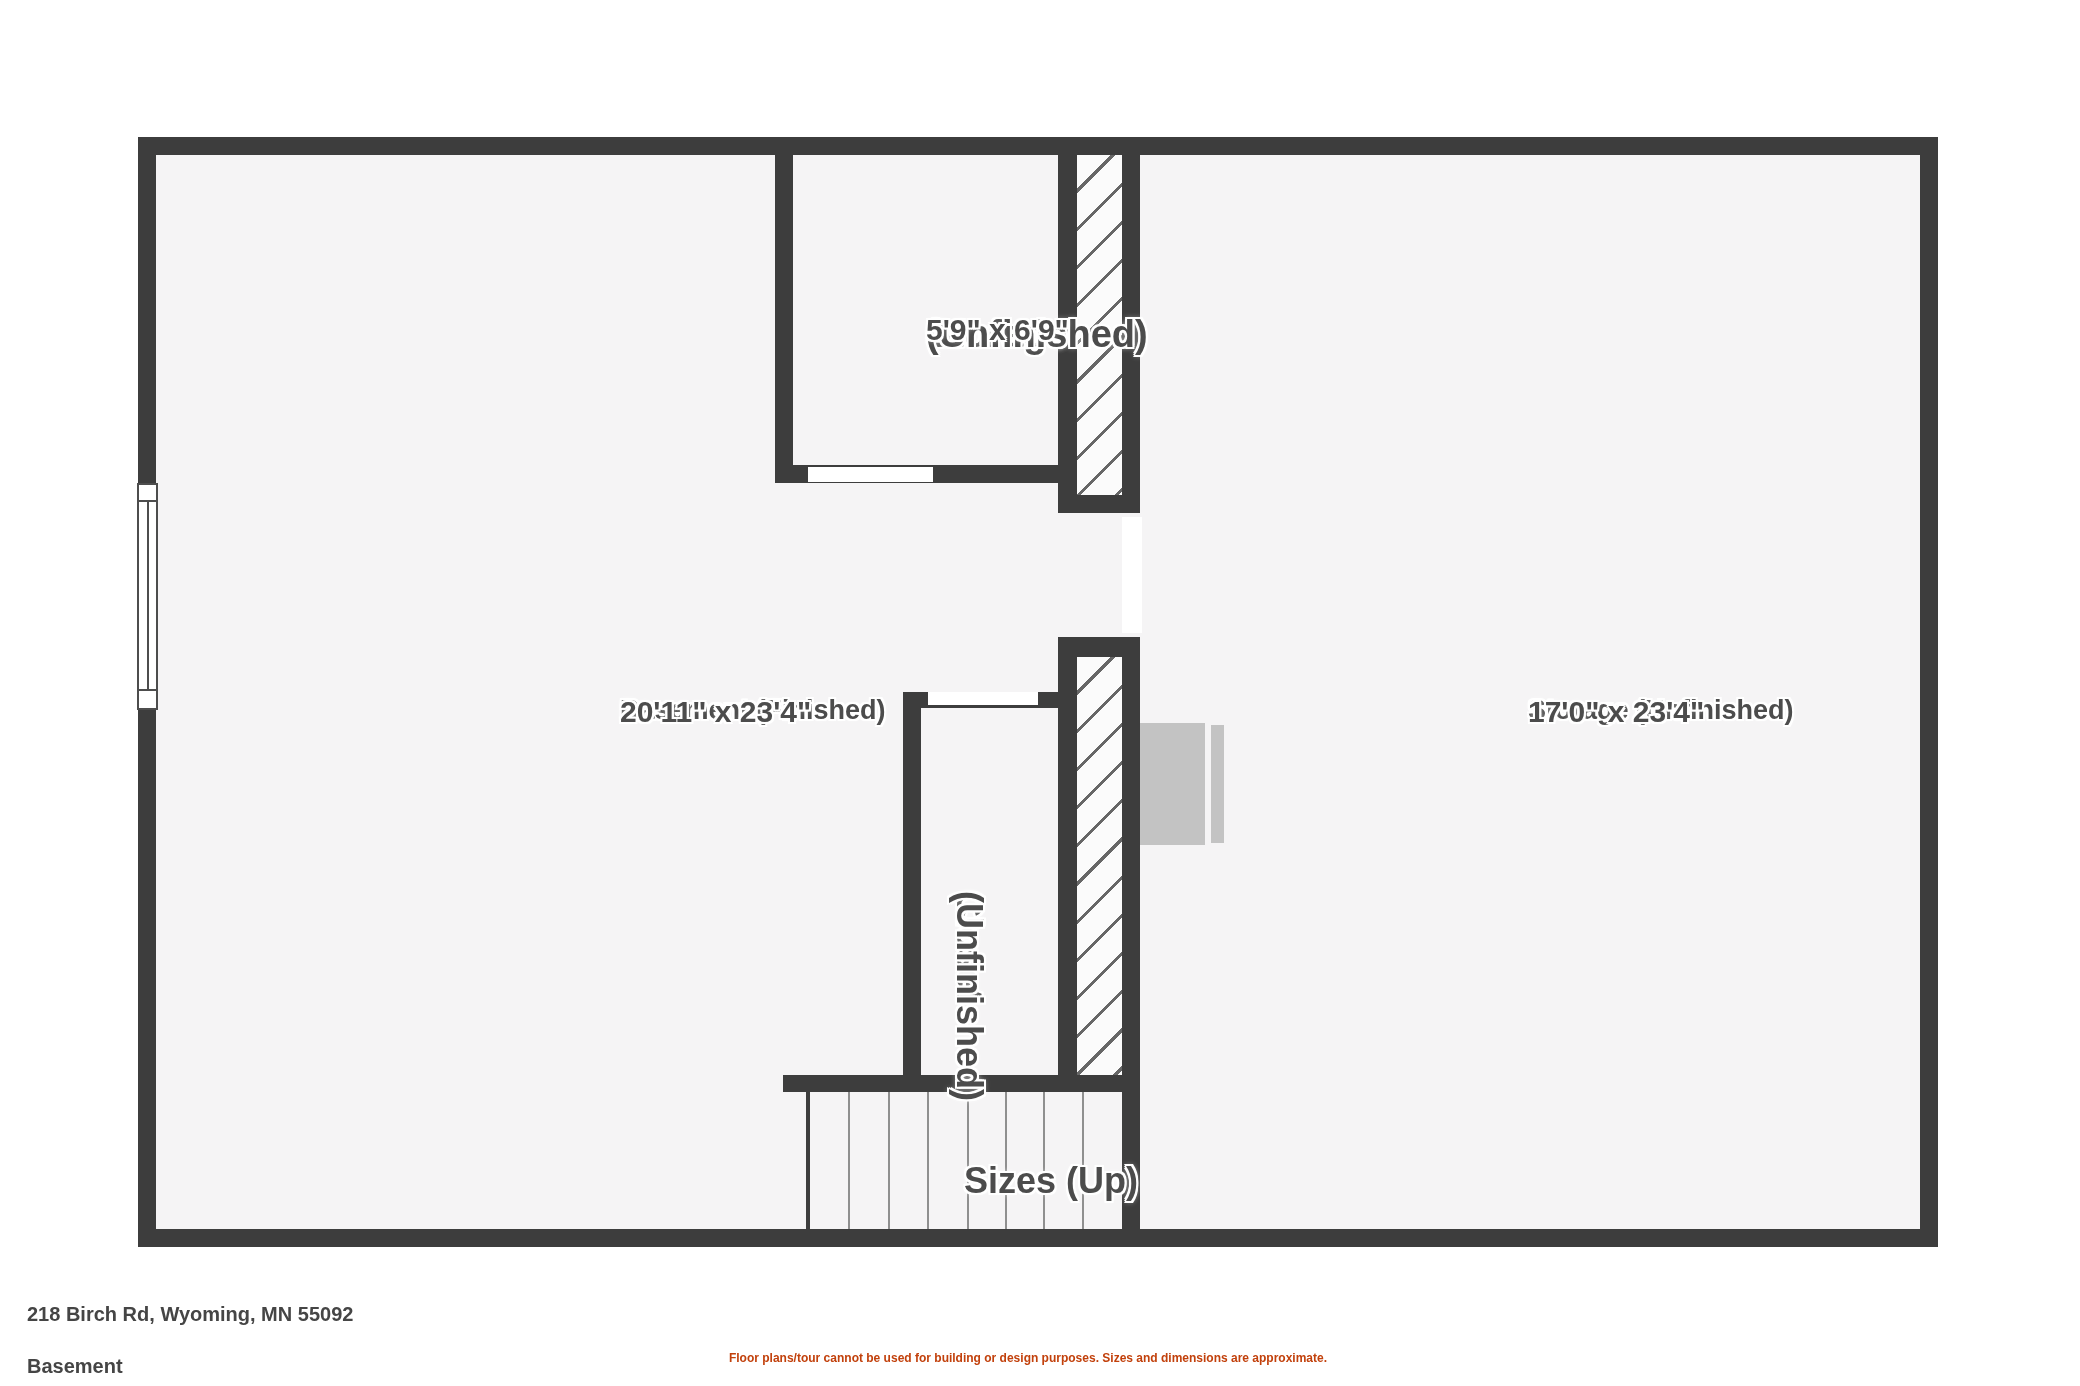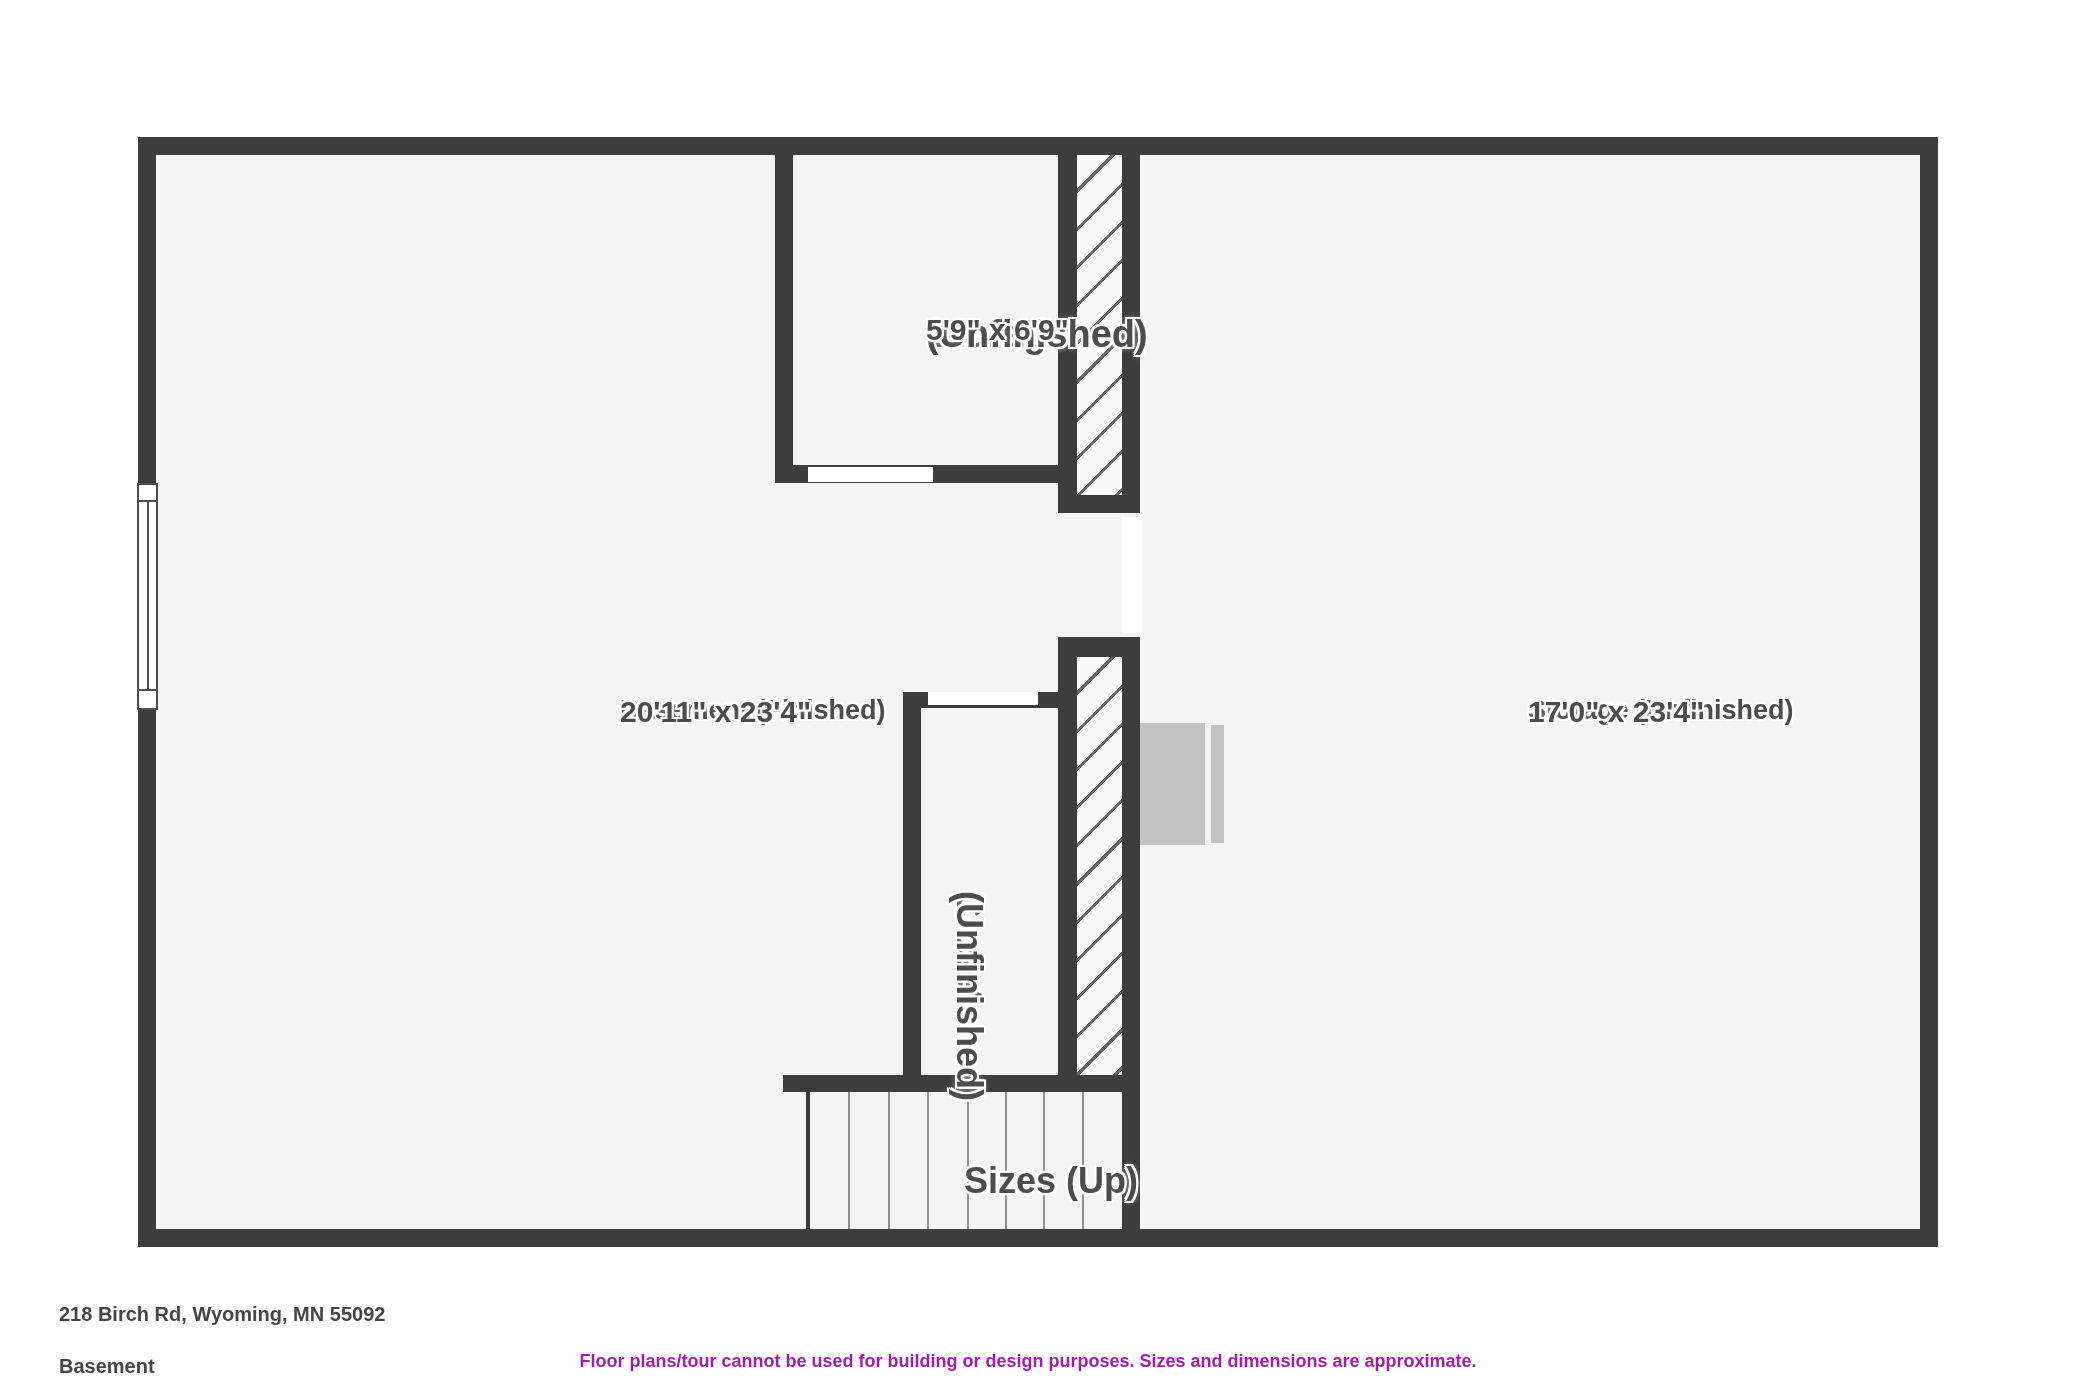--- a/index.html
+++ b/index.html
@@ -36,22 +36,22 @@
     white-space:nowrap;line-height:1.12;
     text-shadow:-2px -2px 0 #fff,0 -2px 0 #fff,2px -2px 0 #fff,-2px 0 0 #fff,
                  2px 0 0 #fff,-2px 2px 0 #fff,0 2px 0 #fff,2px 2px 0 #fff,0 0 6px #fff;
   }
   .room-label .title{font-size:27px;display:block;}
   .room-label .title-sm{font-size:38px;display:block;}
   .room-label .dims{font-size:30px;display:block;}
   .rot90{transform:translate(-50%,-50%) rotate(90deg);}
   .label-md{font-size:36px;}
   
-  .footer-text{position:absolute;font-weight:700;color:#454545;font-size:20px;white-space:nowrap;margin-left:32px;}
-  .disclaimer{position:absolute;font-weight:700;color:#a21caf;font-size:18px;white-space:nowrap;transform:translateX(-50%);}
+  .footer-text{position:absolute;font-weight:700;color:#454545;font-size:20px;white-space:nowrap;}
+  .disclaimer{position:absolute;font-weight:700;color:#c2410c;font-size:12px;white-space:nowrap;transform:translateX(-50%);}
 </style>
 </head>
 <body>
 
 <div class="plan">
 
   <div class="w" style="left:619px;top:0;width:18px;height:328px;"></div>
   <div class="w" style="left:619px;top:310px;width:283px;height:18px;"></div>
   <div class="door" style="left:652px;top:312px;width:125px;height:15px;"></div>
 

